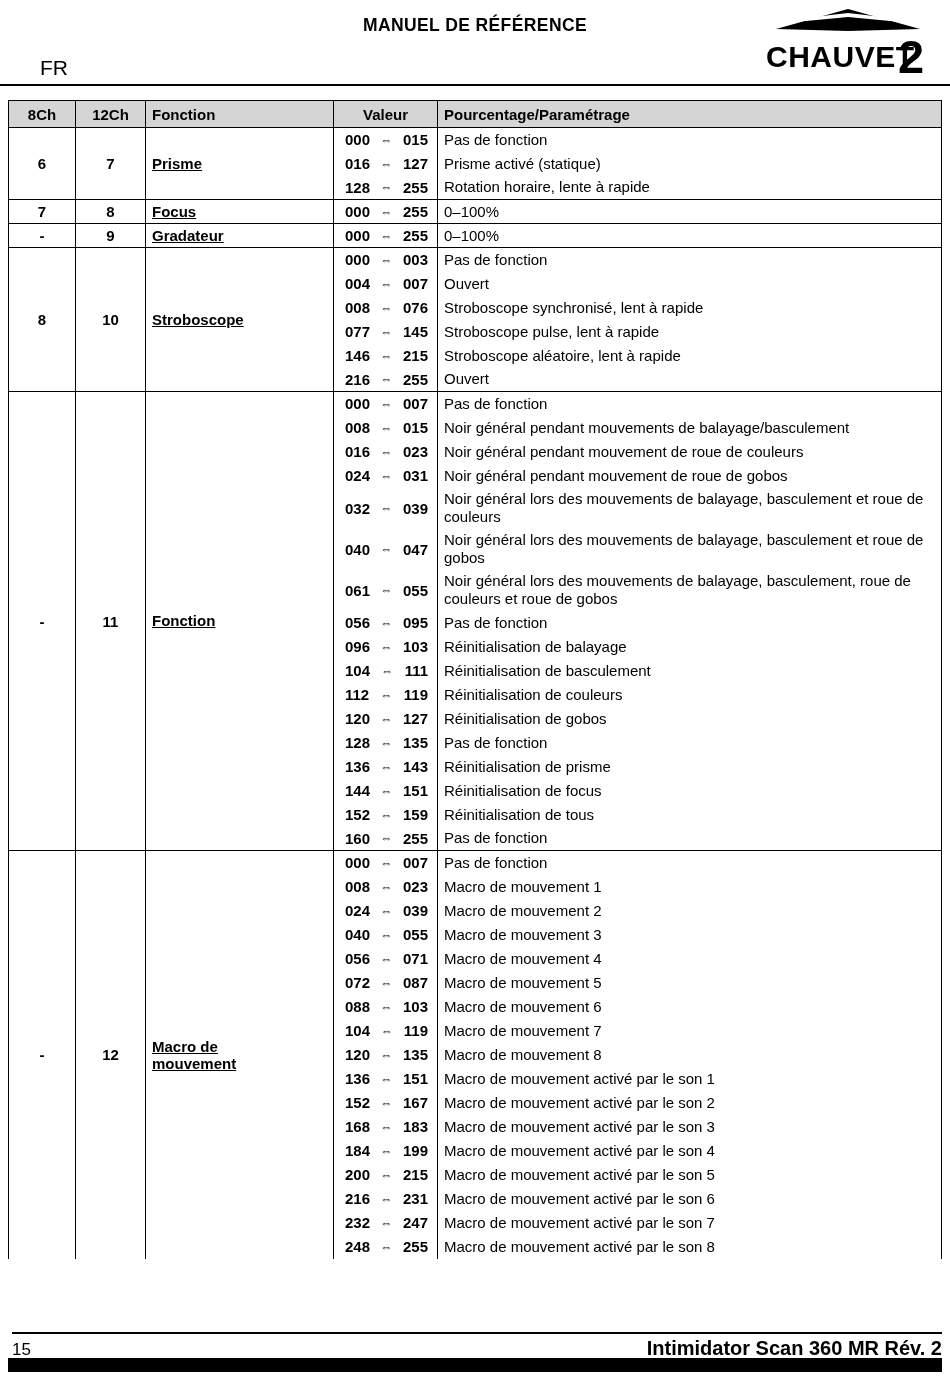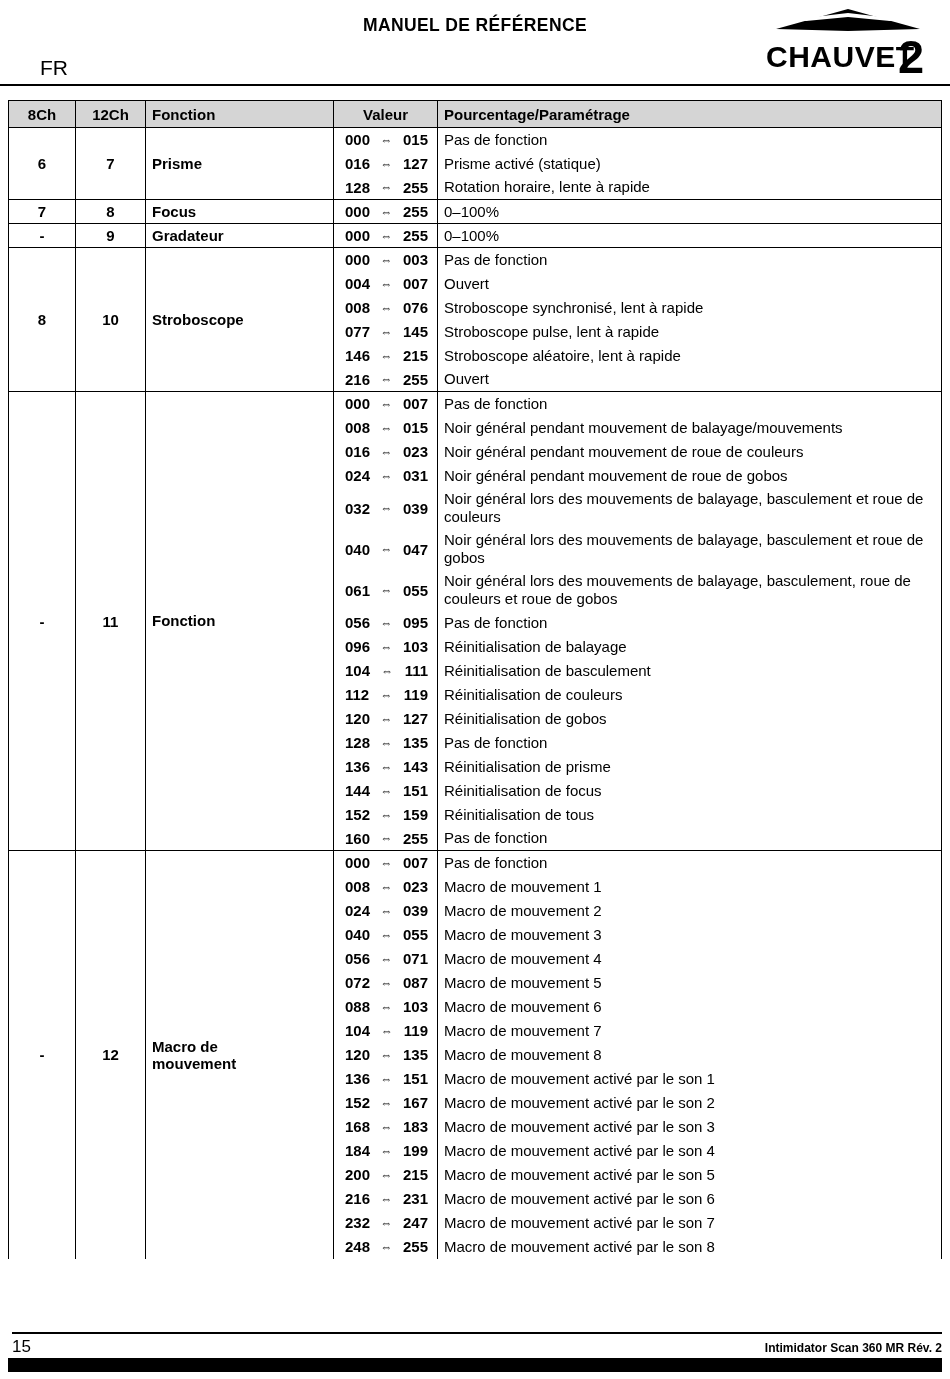--- a/index.html
+++ b/index.html
@@ -70,21 +70,21 @@
     border-left: 1px solid #000;
     border-right: 1px solid #000;
     vertical-align: middle;
     padding: 0;
   }
   tr.group-start td { border-top: 1px solid #000; }
   table.dmx tr { height: 24px; }
   table.dmx tr.tall { height: 41px; }
 
   .cell-ch { text-align: center; font-weight: bold; }
-  .cell-fn { font-weight: bold; padding-left: 6px !important; white-space: pre-line; line-height: 1.15; }
+  .cell-fn { font-weight: bold; padding-left: 6px !important; white-space: pre-line; line-height: 1.15; text-decoration: underline; }
   .val-wrap {
     display: flex;
     justify-content: space-between;
     align-items: center;
     padding: 0 9px 0 11px;
   }
   .num { font-weight: bold; }
   .arrow { font-size: 12px; padding: 0 2px; }
   .cell-desc { padding: 2px 4px 2px 6px !important; line-height: 1.17; margin-top: 48px; }
 
@@ -96,21 +96,21 @@
     right: 8px;
     border-top: 2px solid #000;
   }
   .footer-row {
     display: flex;
     justify-content: space-between;
     align-items: baseline;
     padding-top: 3px;
   }
   .page-number { font-size: 17px; }
-  .footer-doc { font-size: 12px; font-weight: bold; }
+  .footer-doc { font-size: 20px; font-weight: bold; }
   .bottom-bar {
     position: absolute;
     top: 1358px;
     left: 8px;
     right: 8px;
     height: 14px;
     background: #000;
   }
 </style>
 </head>
@@ -288,21 +288,21 @@
             <td class="cell-desc">Pas de fonction</td>
           </tr>
           <tr>
             <td>
               <div class="val-wrap">
                 <span class="num">008</span>
                 <span class="arrow">⇔</span>
                 <span class="num">015</span>
               </div>
             </td>
-            <td class="cell-desc">Noir général pendant mouvement de balayage/mouvements</td>
+            <td class="cell-desc">Noir général pendant mouvements de balayage/basculement</td>
           </tr>
           <tr>
             <td>
               <div class="val-wrap">
                 <span class="num">016</span>
                 <span class="arrow">⇔</span>
                 <span class="num">023</span>
               </div>
             </td>
             <td class="cell-desc">Noir général pendant mouvement de roue de couleurs</td>

